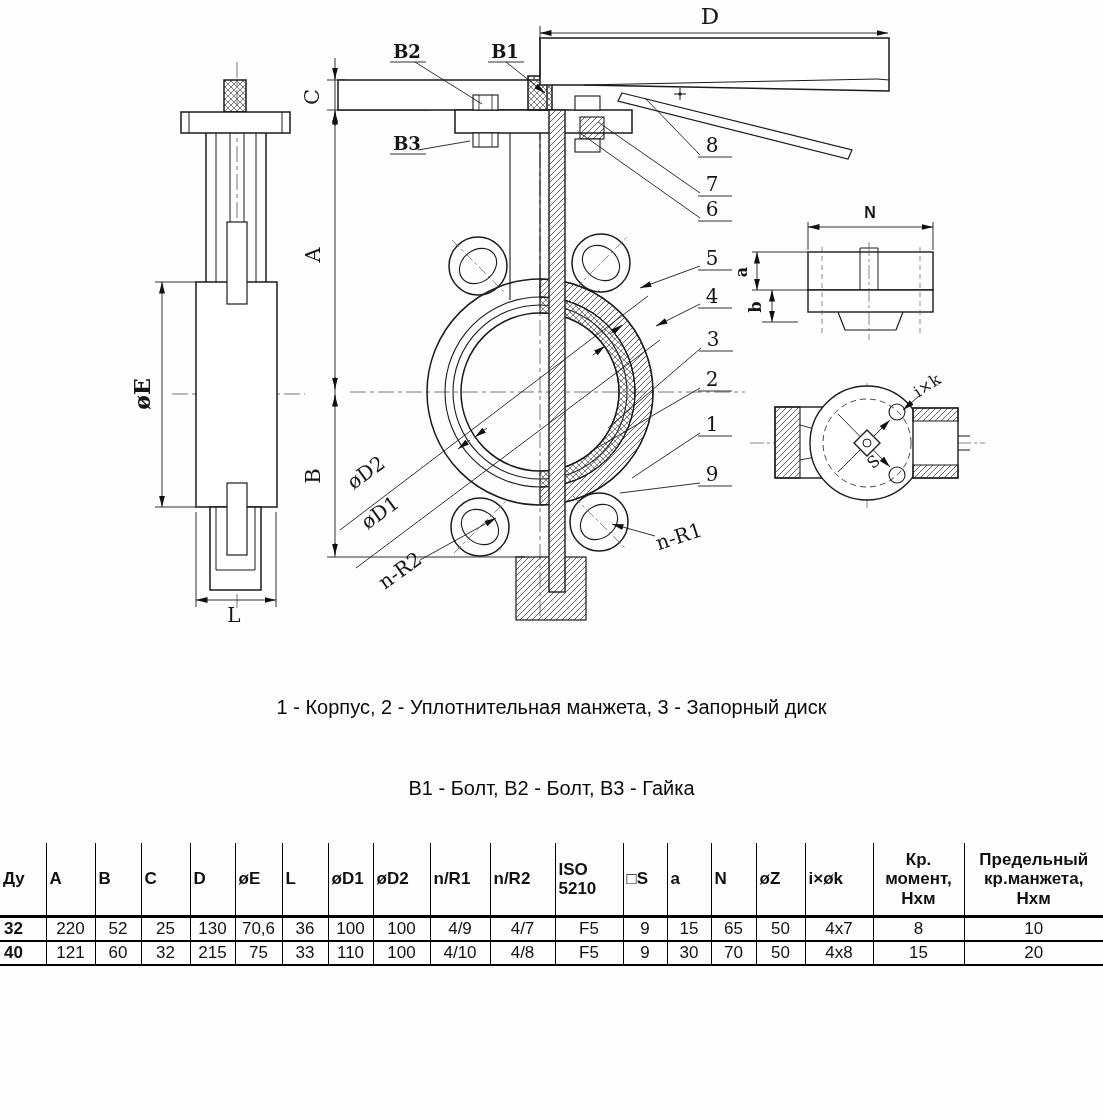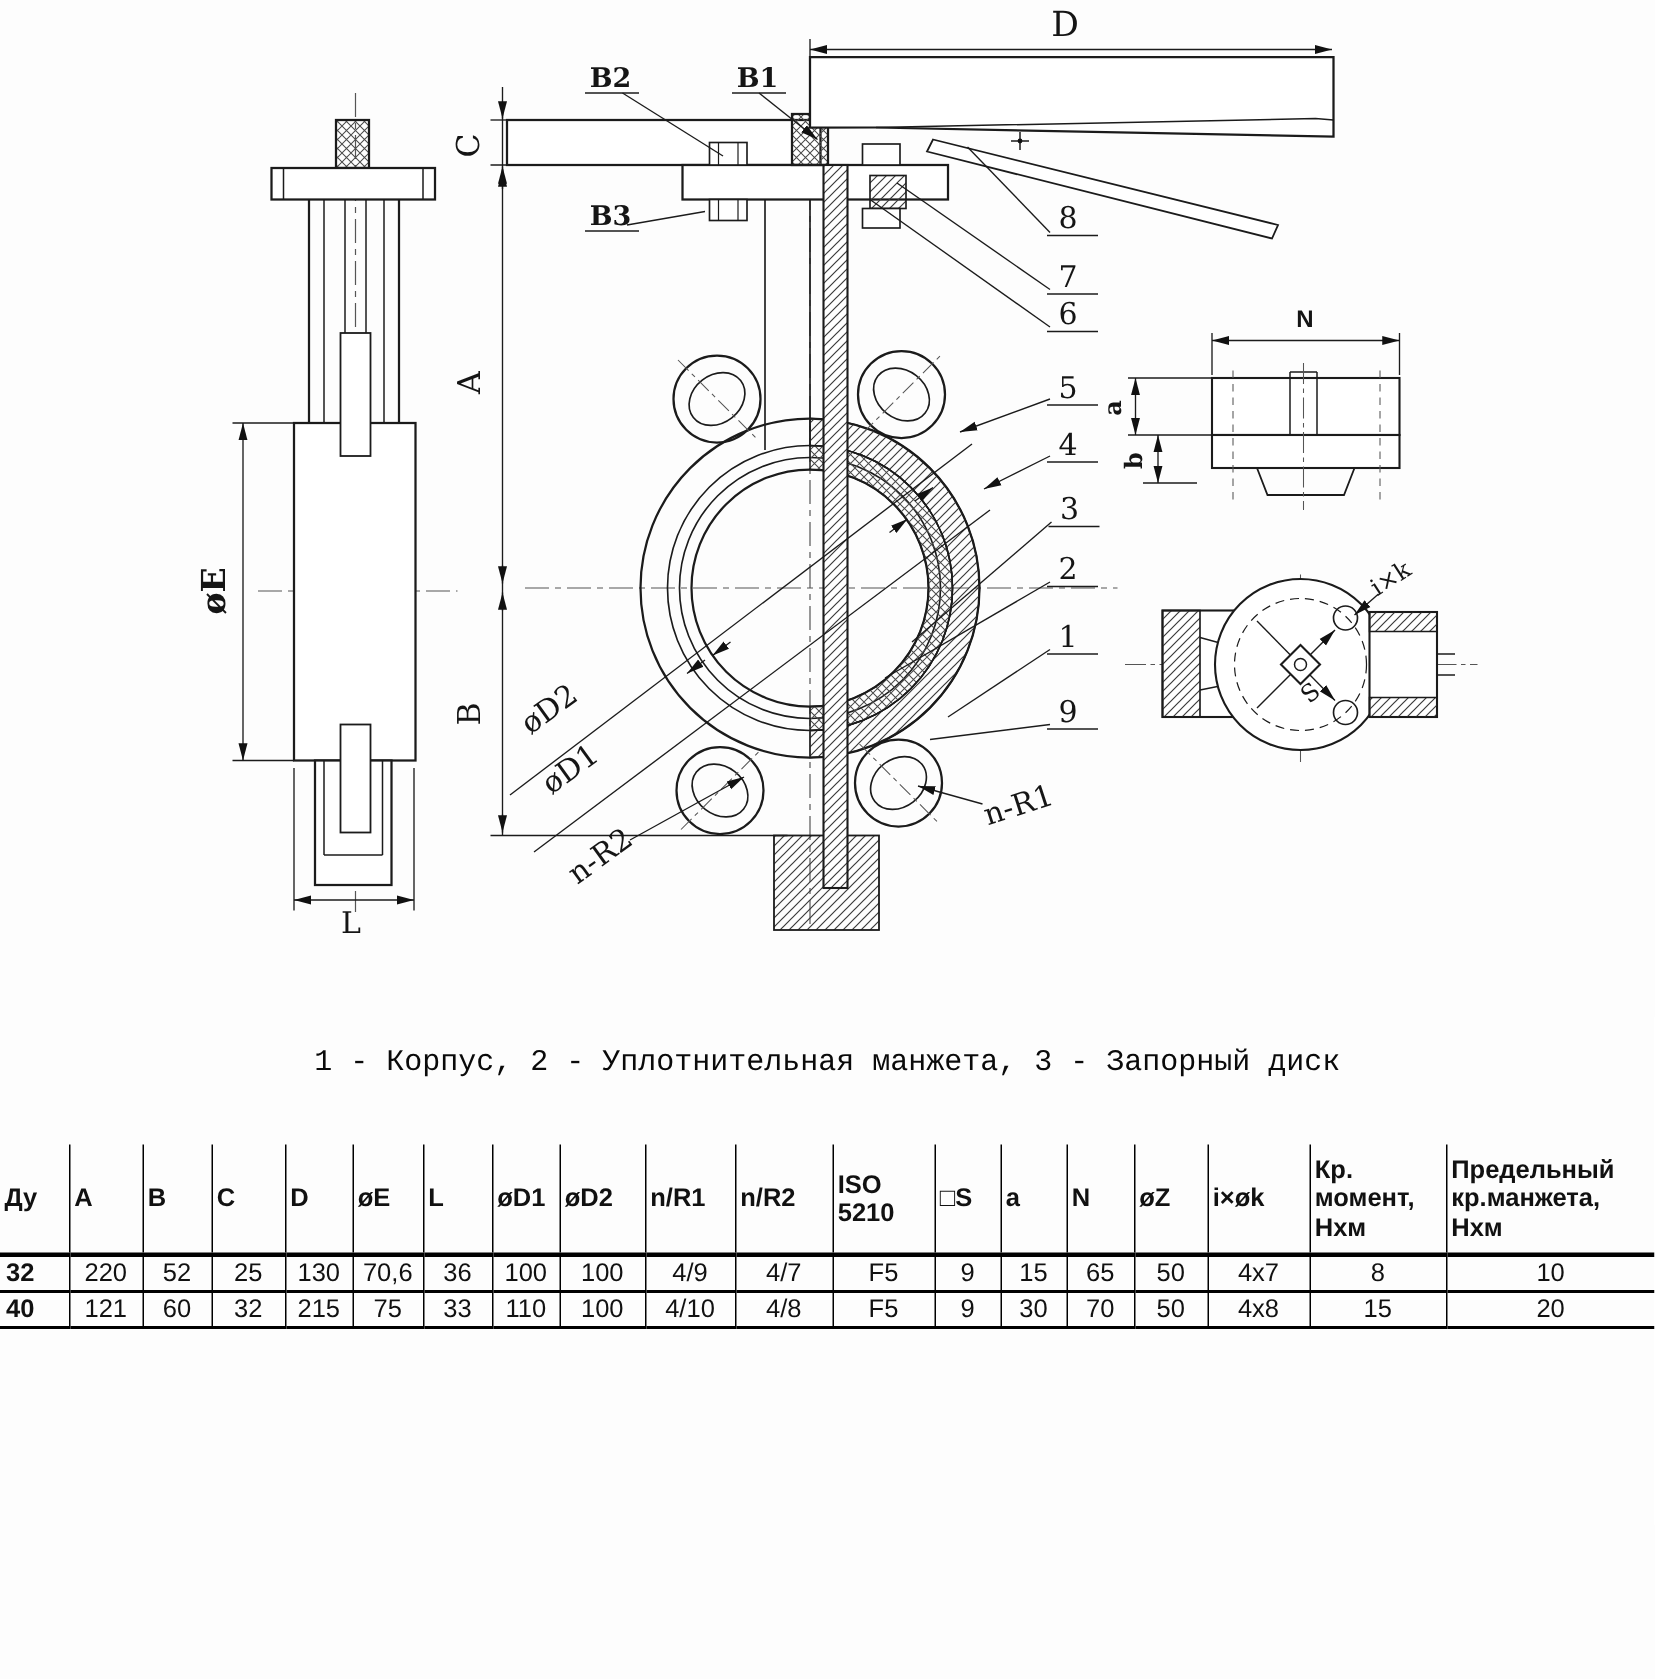--- a/index.html
+++ b/index.html
@@ -1,31 +1,31 @@
 <!DOCTYPE html>
 <html><head>
 <meta charset="utf-8">
 <style>
   html,body{margin:0;padding:0;background:#fff;}
   body{width:1103px;height:1119px;overflow:hidden;color:#111;
        font-family:"Liberation Sans","DejaVu Sans",sans-serif;}
   .sheet{position:relative;width:1103px;height:1119px;background:#fdfdfd;}
   svg text{fill:#151515;}
   .legend{margin-top:4px;text-align:center;
-          font-family:Liberation Mono, monospace;
+          font-family:Liberation Sans, sans-serif;
           font-size:20px;line-height:27px;color:#0a0a0a;white-space:pre;}
   table.dims{border-collapse:collapse;table-layout:fixed;width:1103px;margin-top:14px;
              font-family:"Liberation Sans","DejaVu Sans",sans-serif;}
   table.dims th{font-weight:bold;font-size:17px;line-height:1.12;text-align:left;
                 vertical-align:middle;height:70px;padding:1px 3px;white-space:pre-line;
                 border-left:1px solid #000;border-right:1px solid #000;
                 border-bottom:3px solid #000;border-top:none;}
   table.dims td{font-size:17px;text-align:center;height:22px;padding:0 2px;
                 border:1px solid #000;border-top-width:2px;border-bottom-width:2px;margin-left:20px;}
-  table.dims th:nth-child(18),table.dims th:nth-child(19){text-align:left;}
+  table.dims th:nth-child(18),table.dims th:nth-child(19){text-align:center;}
   table.dims td:first-child{font-weight:bold;text-align:left;padding-left:4px;}
   table.dims th:first-child,table.dims td:first-child{border-left:none;}
   table.dims th:last-child,table.dims td:last-child{border-right:none;}
 </style>
 </head>
 <body>
 
 <div class="sheet">
 
 <svg width="1103" height="632" viewBox="0 0 1103 632">
@@ -266,20 +266,21 @@
     <path d="M867,430 L880,443 L867,456 L854,443 Z" fill="#fff" stroke-width="1.4"></path>
     <circle cx="867" cy="443" r="4" stroke-width="1"></circle>
     <text x="877" y="466" transform="rotate(-40 877,466)" text-anchor="middle" font-family="DejaVu Serif, serif" font-size="16" stroke="none" fill="#111">S</text>
     <text x="930" y="390" transform="rotate(-33 930,390)" text-anchor="middle" font-family="DejaVu Serif, serif" font-size="16" stroke="none" fill="#111">i×k</text>
   </g>
 </svg>
 
 
 <div class="legend">
   <div>1 - Корпус, 2 - Уплотнительная манжета, 3 - Запорный диск</div>
+  <div>B1 - Болт, B2 - Болт, B3 - Гайка</div>
 </div>
 
 
 <table class="dims">
   <colgroup>
     <col style="width:46px">
         <col style="width:49px">
         <col style="width:46px">
         <col style="width:49px">
     <col style="width:45px">

